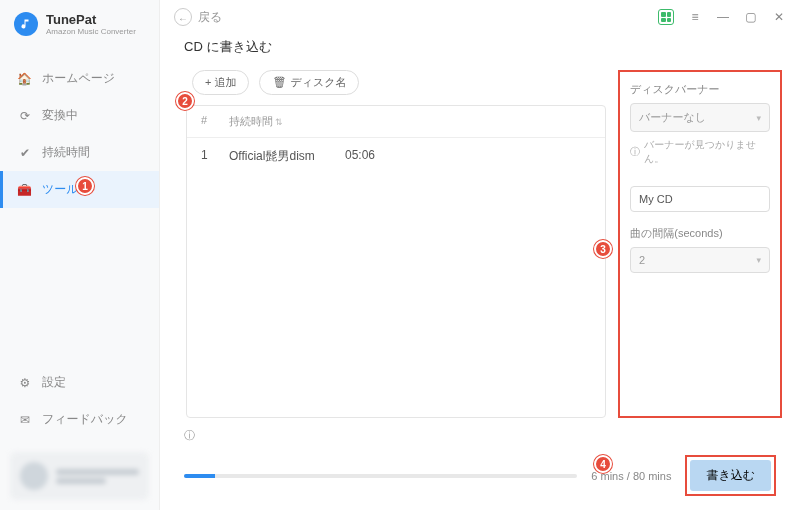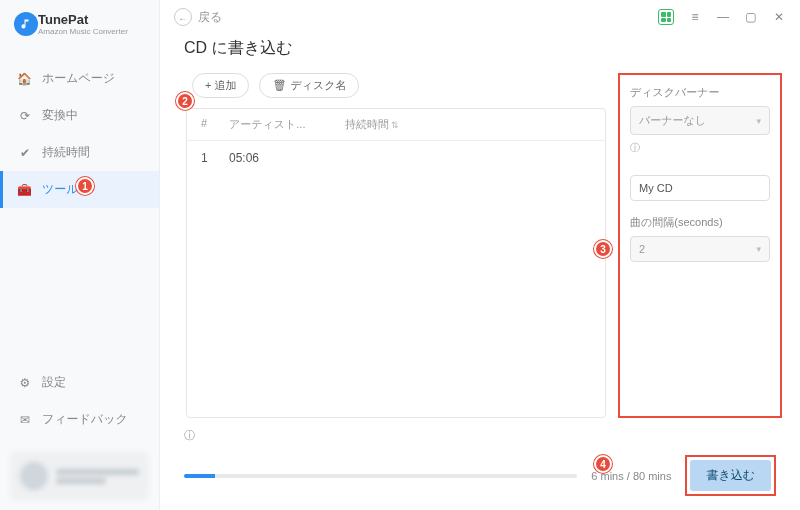--- a/index.html
+++ b/index.html
@@ -1,19 +1,19 @@
 <!DOCTYPE html>
 <html><head>
 <meta charset="utf-8">
 <style>
 * { box-sizing: border-box; margin: 0; padding: 0; }
 body { font-family: "Hiragino Sans", "Meiryo", sans-serif; font-size: 12px; color: #555; background: #fff; width: 800px; height: 510px; overflow: hidden; position: relative; }
 .app { display: flex; height: 100%; }
 .sidebar { width: 160px; background: #f8f9fa; display: flex; flex-direction: column; border-right: 1px solid #eee; }
-.logo-area { display: flex; align-items: center; padding: 12px 14px; gap: 0; }
+.logo-area { display: flex; align-items: center; padding: 12px 14px; gap: 8px; }
 .logo-icon { width: 24px; height: 24px; background: #2d8cf0; border-radius: 50%; display: flex; align-items: center; justify-content: center; }
 .logo-icon svg { fill: #fff; }
 .logo-text { display: flex; flex-direction: column; }
 .logo-title { font-weight: 600; font-size: 13px; color: #333; }
 .logo-sub { font-size: 8px; color: #999; }
 .nav { margin-top: 12px; flex: 1; }
 .nav-item { display: flex; align-items: center; gap: 10px; padding: 10px 18px; color: #888; cursor: pointer; position: relative; }
 .nav-item.active { color: #2d8cf0; background: #eaf3fd; border-left: 3px solid #2d8cf0; padding-left: 15px; }
 .nav-item .ico { width: 14px; height: 14px; display: flex; align-items: center; justify-content: center; }
 .bottom-nav { margin-bottom: 8px; }
@@ -23,21 +23,21 @@
 .user-lines div { height: 6px; background: #c6ccd2; border-radius: 3px; margin: 3px 0; }
 .user-lines div:nth-child(2){ width: 60%; }
 .main { flex: 1; display: flex; flex-direction: column; position: relative; }
 .topbar { display: flex; align-items: center; justify-content: space-between; padding: 8px 14px 4px; }
 .back { display: flex; align-items: center; gap: 6px; color: #999; cursor: pointer; font-size: 12px; }
 .back-circle { width: 18px; height: 18px; border: 1px solid #ccc; border-radius: 50%; display: flex; align-items: center; justify-content: center; font-size: 10px; color: #999; }
 .win-controls { display: flex; align-items: center; gap: 14px; color: #888; }
 .win-controls .grid { width: 16px; height: 16px; border: 1px solid #3dbb6b; border-radius: 3px; display: grid; grid-template-columns: 1fr 1fr; grid-template-rows: 1fr 1fr; gap: 1px; padding: 2px; }
 .win-controls .grid div { background: #3dbb6b; border-radius: 1px; }
 .win-btn { cursor: pointer; width: 14px; text-align: center; }
-.page-title { font-size: 16px; font-weight: 500; color: #333; padding: 8px 0 14px 24px; }
+.page-title { font-size: 13px; font-weight: 500; color: #333; padding: 8px 0 14px 24px; }
 .content { display: flex; flex: 1; padding: 0 18px 0 18px; gap: 12px; overflow: hidden; }
 .left-col { flex: 1; display: flex; flex-direction: column; margin-left: 8px; }
 .actions { display: flex; gap: 10px; margin-bottom: 10px; margin-left: 6px; position: relative; }
 .pill-btn { border: 1px solid #ddd; background: #fff; border-radius: 14px; padding: 4px 12px; font-size: 11px; color: #666; display: flex; align-items: center; gap: 4px; cursor: pointer; }
 .table-wrap { flex: 1; border: 1px solid #e5e5e5; border-radius: 4px; overflow: hidden; display: flex; flex-direction: column; }
 .thead { display: flex; padding: 8px 14px; border-bottom: 1px solid #eee; color: #999; font-size: 11px; gap: 6px; }
 .col-n { width: 22px; }
 .col-title { flex: 1; }
 .col-artist { width: 110px; }
 .col-dur { width: 70px; }
@@ -48,21 +48,21 @@
 .select, .input { border: 1px solid #ddd; border-radius: 4px; padding: 6px 8px; font-size: 11px; color: #999; background: #f7f7f7; display: flex; justify-content: space-between; align-items: center; }
 .input { background: #fff; color: #555; }
 .warn { font-size: 10px; color: #aaa; display: flex; align-items: center; gap: 4px; }
 .chev { font-size: 9px; color: #bbb; }
 .hint-row { display: flex; align-items: center; gap: 6px; color: #999; font-size: 11px; padding: 10px 24px 4px; }
 .bottom-bar { display: flex; align-items: center; gap: 14px; padding: 8px 24px 14px; border-top: none; }
 .progress { flex: 1; height: 4px; background: #e8e8e8; border-radius: 2px; overflow: hidden; }
 .progress-fill { height: 100%; width: 8%; background: #2d8cf0; }
 .time-text { font-size: 11px; color: #888; }
 .btn-box { display: flex; gap: 10px; align-items: center; }
-.primary-btn { background: #b9d7f2; color: #0c4a6e; border: none; border-radius: 3px; padding: 7px 16px; font-size: 12px; cursor: pointer; }
+.primary-btn { background: #b9d7f2; color: #000000; border: none; border-radius: 3px; padding: 7px 16px; font-size: 12px; cursor: pointer; }
 .primary-wrap { border: 2px solid #e74c3c; padding: 3px; }
 .secondary-btn { background: #fff; border: 1px solid #ddd; border-radius: 3px; padding: 7px 14px; font-size: 12px; color: #666; cursor: pointer; }
 .marker { position: absolute; width: 18px; height: 18px; background: #e74c3c; border:2px solid #fff; box-shadow: 0 0 0 1px #e74c3c; color: #fff; font-size: 10px; font-weight: bold; border-radius: 50%; display: flex; align-items: center; justify-content: center; z-index: 20; }
 .m1 { left: 76px; top: 177px; }
 .m2 { left: 176px; top: 92px; }
 .m3 { left: 594px; top: 240px; }
 .m4 { left: 594px; top: 455px; }
 </style>
 </head>
 <body>
@@ -144,39 +144,40 @@
         <div class="actions">
           <button class="pill-btn">+ 追加</button>
           <button class="pill-btn">
             <span>🗑</span>
             <span>ディスク名</span>
           </button>
         </div>
         <div class="table-wrap">
           <div class="thead">
             <span class="col-n">#</span>
-            <span class="col-artist">アーティスト...</span>
             <span class="col-dur"><span>持続時間</span><span class="sort">⇅</span></span>
           </div>
           <div class="trow">
             <span class="col-n">1</span>
+            <span class="col-artist">Official髭男dism</span>
             <span class="col-dur">05:06</span>
           </div>
         </div>
       </div>
 
       <div class="right-col">
         <div>
           <div class="field-label">ディスクバーナー</div>
           <div class="select" style="margin-top:6px;">
             <span>バーナーなし</span>
             <span class="chev">▾</span>
           </div>
           <div class="warn" style="margin-top:6px;">
             <span>ⓘ</span>
+            <span>バーナーが見つかりません。</span>
           </div>
         </div>
         <div>
           <div class="input" style="margin-top:6px;">
             <span>My CD</span>
           </div>
         </div>
         <div>
           <div class="field-label">曲の間隔(seconds)</div>
           <div class="select" style="margin-top:6px;">

